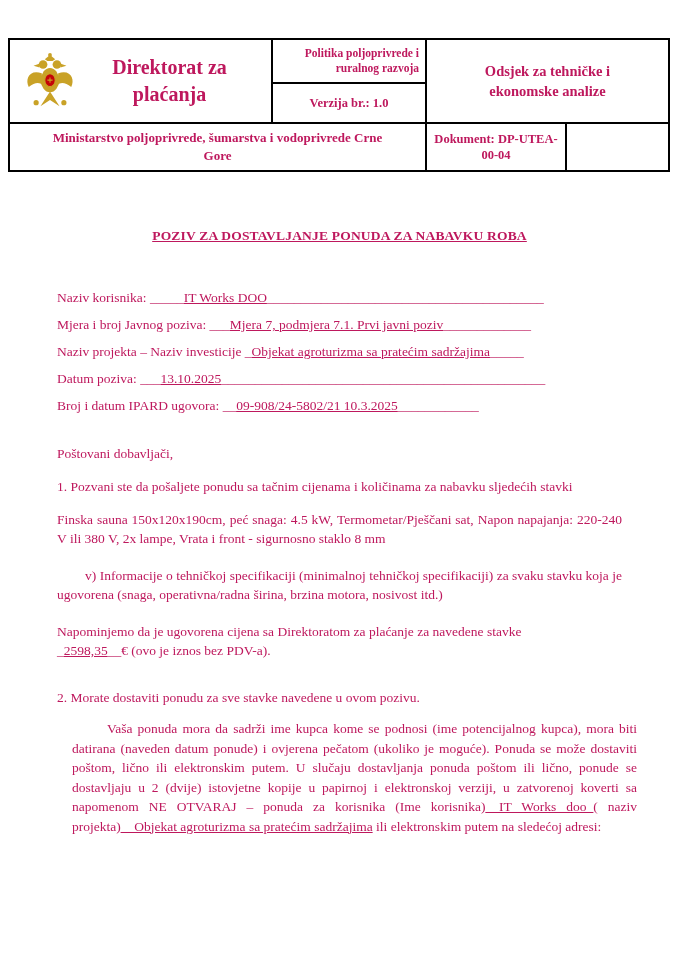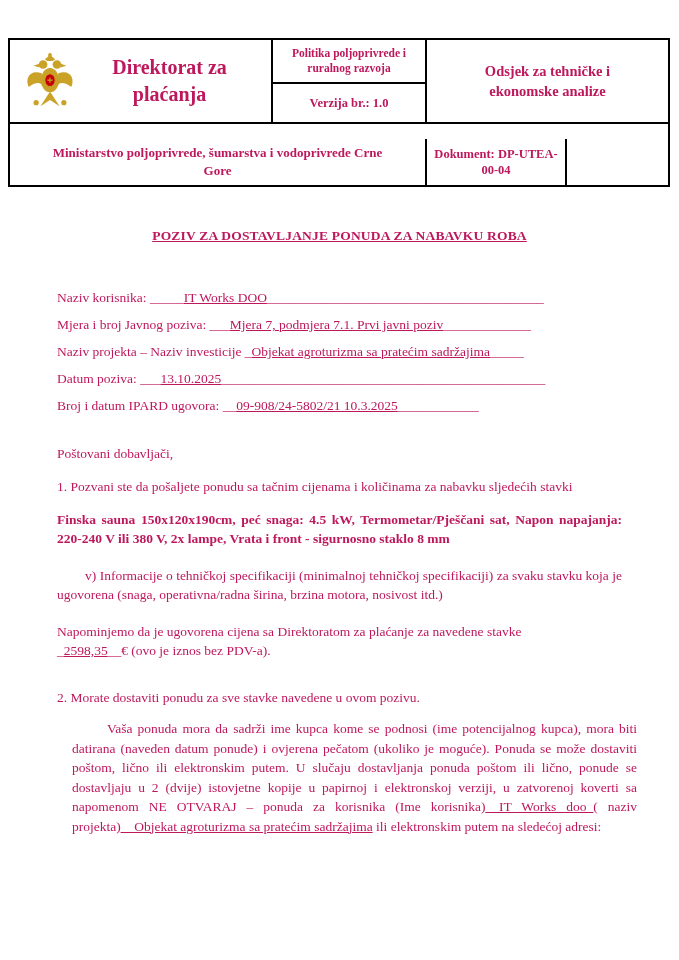--- a/index.html
+++ b/index.html
@@ -3,48 +3,48 @@
 <meta charset="utf-8">
 <style>
   html,body{margin:0;padding:0;background:#888;}
   .page{position:relative;width:679px;height:960px;background:#ffffff;margin:0 auto;
         font-family:"Liberation Serif", serif;color:#be185d;overflow:hidden;}
 
   
   .hdr{position:absolute;left:8px;top:38px;width:662px;border:2px solid #000;box-sizing:border-box;background:#fff;}
   .hrow{display:flex;box-sizing:border-box;}
   .r1{height:84px;border-bottom:2px solid #000;}
-  .r2{height:46px;margin-top:15px;}
+  .r2{height:46px;}
   .cell{box-sizing:border-box;}
   .cA{width:263px;border-right:2px solid #000;display:flex;align-items:center;padding-left:14px;}
   .logo{width:52px;height:58px;display:block;flex:0 0 auto;}
   .orgtitle{flex:1;text-align:center;font-weight:bold;font-size:20px;line-height:1.35;padding-right:8px;}
   .cB{width:154px;border-right:2px solid #000;display:flex;flex-direction:column;}
   .b1{height:44px;border-bottom:2px solid #000;display:flex;align-items:center;justify-content:center;
-      font-weight:bold;font-size:11.5px;text-align:center;padding:2px 6px;box-sizing:border-box;line-height:1.3;}
+      font-weight:bold;font-size:11.5px;text-align:right;padding:2px 6px;box-sizing:border-box;line-height:1.3;}
   .b2{flex:1;display:flex;align-items:center;justify-content:center;font-weight:bold;font-size:12.5px;}
   .cC{flex:1;display:flex;align-items:center;justify-content:center;font-weight:bold;font-size:14.5px;
       text-align:center;padding:0 32px;line-height:1.4;}
   .cD{width:417px;border-right:2px solid #000;display:flex;align-items:center;justify-content:center;
       font-weight:bold;font-size:13px;text-align:center;padding:0 42px;line-height:1.35;}
   .cE{width:140px;border-right:2px solid #000;display:flex;align-items:center;justify-content:center;
       font-weight:bold;font-size:12.5px;text-align:center;padding:0 6px;line-height:1.3;}
   .cF{flex:1;display:flex;align-items:center;justify-content:center;font-weight:bold;font-size:12px;text-align:center;}
 
   
   .doc-title{position:absolute;left:0;top:228px;width:679px;text-align:center;
              font-weight:bold;font-size:13.5px;text-decoration:underline;letter-spacing:.2px;}
   .fields{position:absolute;left:57px;top:290px;width:576px;font-size:13.5px;}
   .field{height:27px;white-space:nowrap;overflow:hidden;}
   .field .val{text-decoration:underline;}
   .field .u{letter-spacing:0;}
   .para{position:absolute;left:57px;width:565px;font-size:13.5px;line-height:19px;}
   .salutation{top:444px;}
   .item1{top:477px;}
-  .spec-bold{top:510px;font-weight:bold;text-align:justify;}
+  .spec-bold{top:510px;font-weight:normal;text-align:justify;}
   .spec-note{top:566px;text-align:justify;text-indent:28px;}
   .price-note{top:622px;}
   .price-note .l1{text-indent:35px;}
   .price-note .amount{text-decoration:underline;}
   .item2{top:688px;}
   .delivery{top:719px;text-align:justify;text-indent:35px;line-height:19.5px;margin-left:15px;}
   .ul-inline{text-decoration:underline;}
 </style>
 </head>
 <body>

